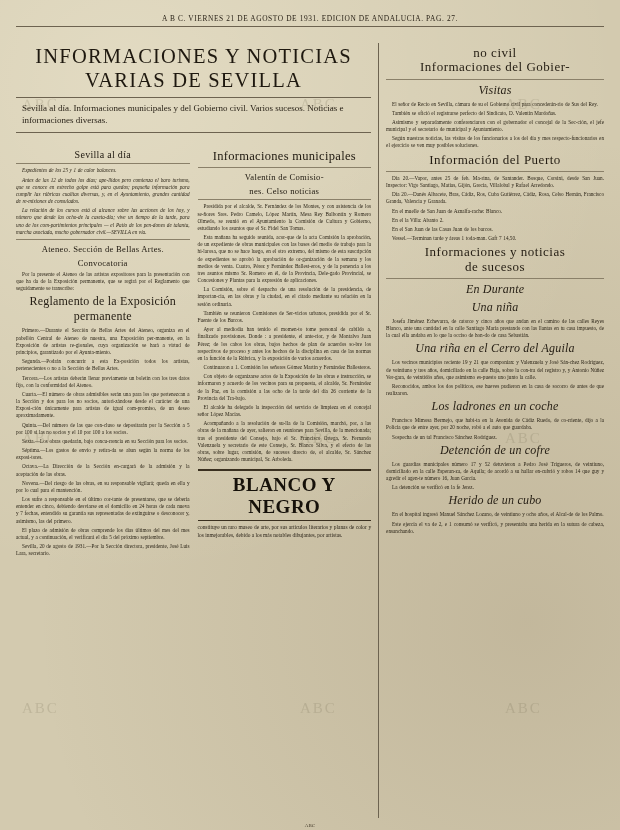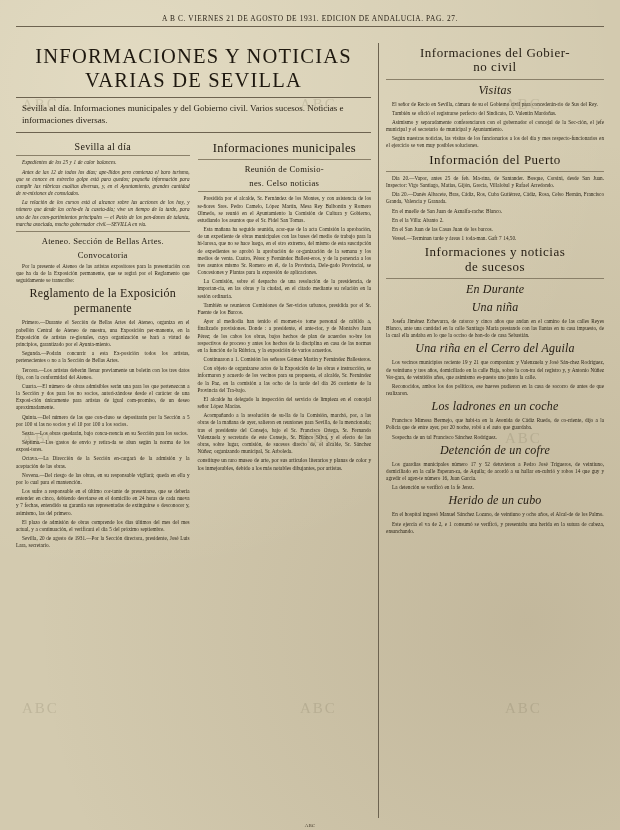--- a/index.html
+++ b/index.html
@@ -54,21 +54,21 @@
     color:#241d13;
   }
   .rule{
     border:0;border-top:1px solid #6d6350;margin:5px 0 4px 0;
   }
   .thinrule{border:0;border-top:1px solid #8a8069;margin:3px 0;}
   .twocol{
     display:flex;
     gap:8px;
   }
-  .sub{flex:1;}
+  .sub{flex:1;margin-top:8px;}
   .secthead{
     text-align:center;
     font-size:10px;
     margin:4px 0 3px 0;
     color:#1e180f;
     letter-spacing:.3px;
   }
   .secthead.big{font-size:12.5px;}
   .secthead.sm{font-size:8.6px;}
   .italic{font-style:italic;}
@@ -186,43 +186,44 @@
           <p class="txt">Octava.—La Dirección de la Sección en-cargará de la admisión y la aceptación de las obras.</p>
           <p class="txt">Novena.—Del riesgo de las obras, en su responsable vigilará; queda en ella y por lo cual para el mantención.</p>
           <p class="txt">Los sufre a responsable en el último cor-tante de presentarse, que se debería entender en cinco, debiendo desviarse en el domicilio en 24 horas de cada nueva y 7 fechas, entendido su garantía sus representadas de extinguirse o desconocer y, asimismo, las del primero.</p>
           <p class="txt">El plazo de admisión de obras comprende los días últimos del mes del mes actual, y a continuación, el verificará el día 5 del próximo septiembre.</p>
           <p class="txt">Sevilla, 20 de agosto de 1931.—Por la Sección directora, presidente, José Luis Lara, secretario.</p>
         </div>
 
         <div class="sub">
           <div class="secthead big">Informaciones municipales</div>
           <hr class="thinrule">
-          <div class="secthead sm">Reunión de Comisio-</div>
+          <div class="secthead sm">Valentín de Comisio-</div>
           <div class="secthead sm">nes. Celso noticias</div>
           <hr class="thinrule">
           <p class="txt">Presidida por el alcalde, Sr. Fernández de los Montes, y con asistencia de los se-ñores Sres. Pedro Camelo, López Martín, Mesa Rey Balbontín y Romero Olmedo, se reunió en el Ayuntamiento la Comisión de Cultura y Gobierno, estudiando los asuntos que el Sr. Fidel San Tomas.</p>
           <p class="txt">Esta mañana ha seguido reunida, acor-que de la acta Comisión la aprobación, de un expediente de obras municipales con las bases del medio de trabajo para la hi-larosa, que no se hace luego, en el otro extremo, del mismo de esta suscripción de expedientes se aprobó la aprobación de or-ganización de la semana y los medios de venta. Cuatro, Pérez y Fernández Ballest-eros, y de la ponencia a los tres asuntos mismo Sr. Romero en él, de la Provincia, Dele-gado Provincial, se Concesiones y Plantas para la expresión de aplicaciones.</p>
           <p class="txt">La Comisión, sobre el despacho de una resolución de la presidencia, de importan-cia, en las obras y la ciudad, en el citado mediante su relación en la sesión ordinaria.</p>
           <p class="txt">También se reunieron Comisiones de Ser-vicios urbanos, presidida por el Sr. Fuente de los Barcos.</p>
           <p class="txt">Ayer al mediodía han tenido el momen-to tome personal de cabildo a, finalizado provisiones. Donde : a presidente, el ante-rior, y de Montalvo Juan Pérez; de los cabos los obras, bajos hechos de plan de acuerdos so-bre los respectivos de proceso y antes los hechos de la disciplina en casa de las normas en la función de la Rúbrica, y la exposición de varios acuerdos.</p>
           <p class="txt">Continuaron a 1. Comisión los señores Gómez Martín y Fernández Ballesteros.</p>
           <p class="txt">Con objeto de organizarse actos de la Exposición de las obras e instrucción, se informaron y acuerdo de los vecinos para su propuesta, el alcalde, Sr. Fernández de la Paz, en la comisión a las ocho de la tarde del día 26 corriente de la Provincia del Tra-bajo.</p>
           <p class="txt">El alcalde ha delegado la inspección del servicio de limpieza en el concejal señor López Macías.</p>
           <p class="txt">Acompañando a la resolución de su-lla de la Comisión, marchó, por, a las obras de la mañana de ayer, salieron en reuniones para Sevilla, de la mencionada; tras el presidente del Consejo, bajo el Sr. Francisco Ortega, Sr. Fernando Valenzuela y secretario de este Consejo, Sr. Blanco Silva, y el efecto de las obras, sobre lugar, comisión, de sucesos directo de, el alcalde, Sr. Sánchez Núñez; organizando municipal, Sr. Arboleda.</p>
 
+          <div class="byn">BLANCO Y NEGRO</div>
           <p class="byn-sub">constituye un raro museo de arte, por sus artículos literarios y planas de color y los inmejorables, debido a los más notables dibujantes, por artistas.</p>
         </div>
 
       </div>
     </div>
 
     <div class="colB">
       <div class="boxhead">
+        <div>no civil</div>
         <div>Informaciones del Gobier-</div>
-        <div>no civil</div>
       </div>
       <hr class="thinrule">
       <div class="centersm italic">Visitas</div>
       <p class="txt">El señor de Recio en Sevilla, cámara de su el Gobierno civil para concederán-rio de Sus del Rey.</p>
       <p class="txt">También se ofició el registrarse perfecto del Sindicato, D. Valentín Mardoñas.</p>
       <p class="txt">Asimismo y separadamente conferenciaron con el gobernador el concejal de la Sec-ción, el jefe municipal y el secretario de municipal y Ayuntamiento.</p>
       <p class="txt">Según nuestras noticias, las visitas de los funcionarios a los del día y mes respecto-funcionarios en el ejercicio se ven muy posibles soluciones.</p>
 
       <div class="boxhead">Información del Puerto</div>
       <hr class="thinrule">

